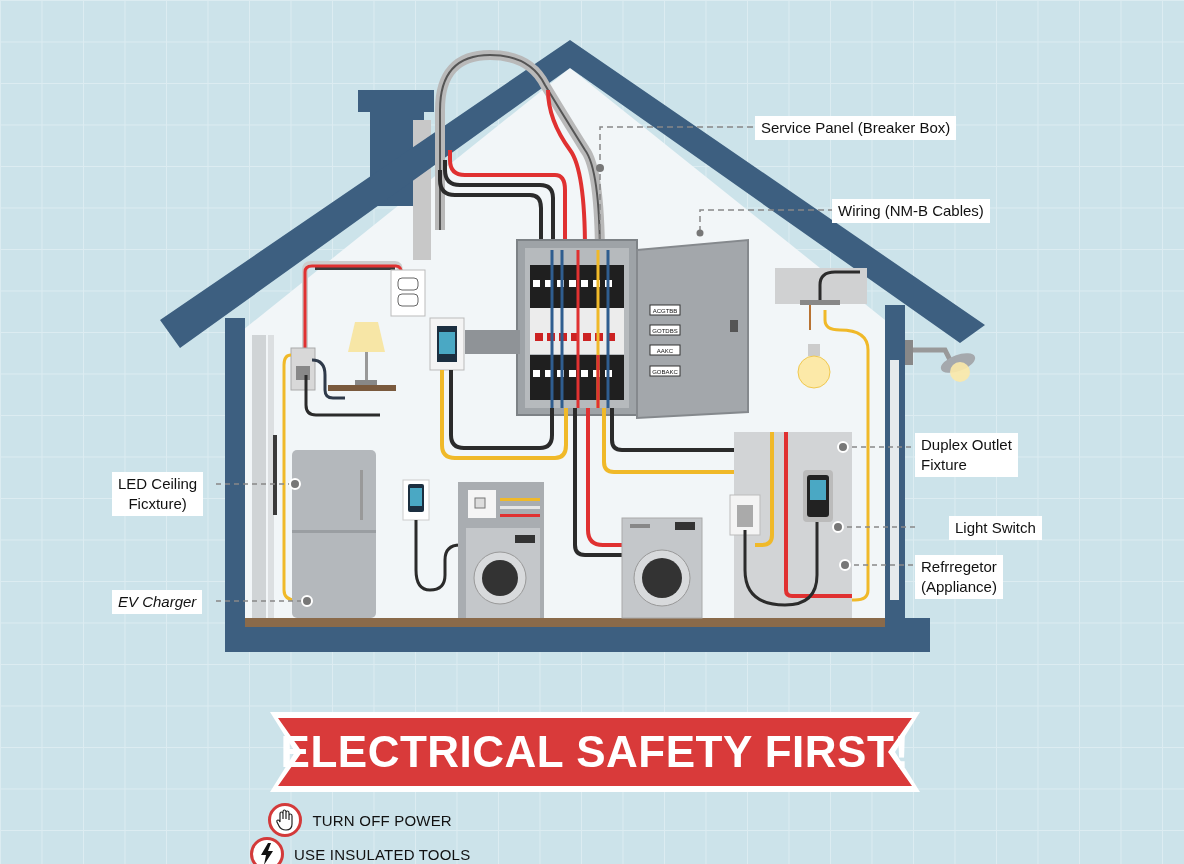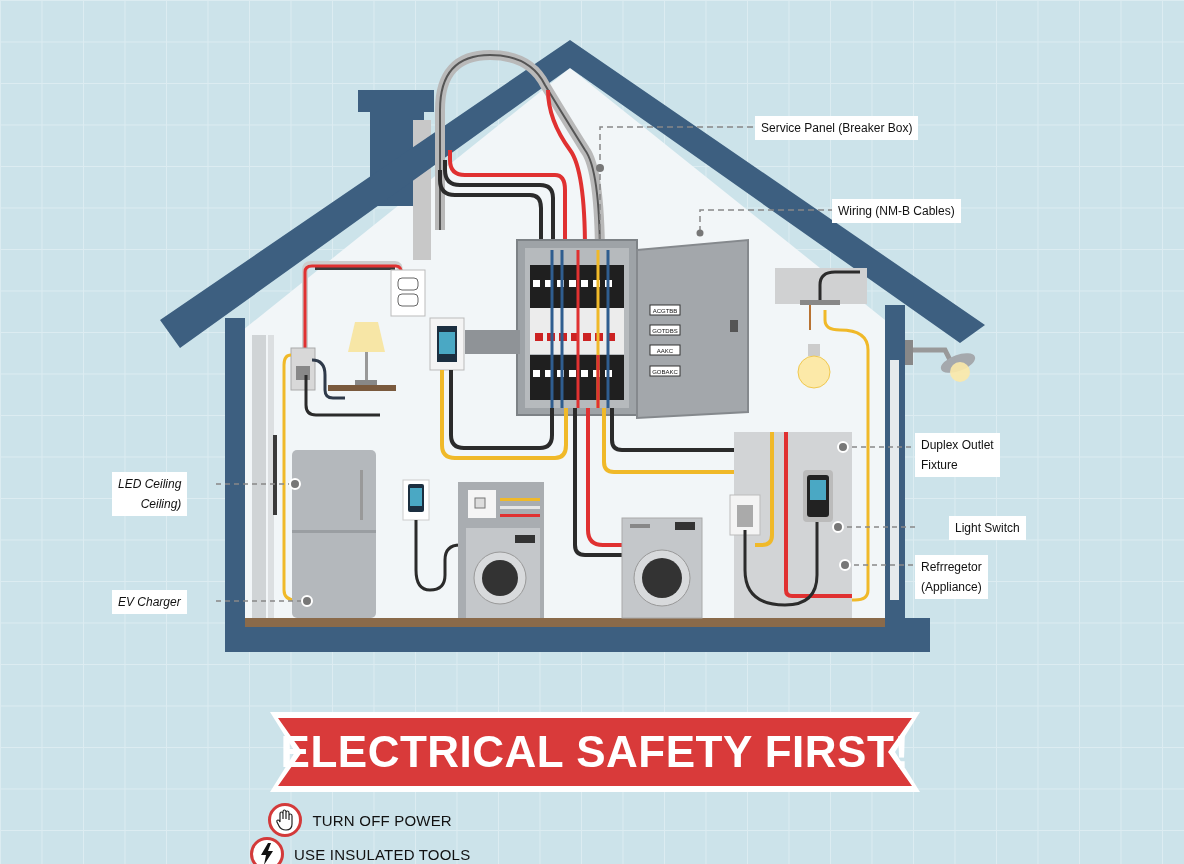--- a/index.html
+++ b/index.html
@@ -1,21 +1,21 @@
 <!DOCTYPE html>
 <html><head>
 <meta charset="utf-8">
 <style>
   html,body{margin:0;padding:0;}
   body{width:1184px;height:864px;overflow:hidden;background:#cce3ea;font-family:"Liberation Sans",sans-serif;position:relative;}
   .grid{position:absolute;inset:0;background-image:linear-gradient(#dcecf1 1px,transparent 1px),linear-gradient(90deg,#dcecf1 1px,transparent 1px);background-size:41.5px 41.5px;background-position:0 0;}
   svg.scene{position:absolute;left:0;top:0;}
-  .label{position:absolute;background:#fff;color:#111;font-size:12px;line-height:20px;padding:2px 6px;white-space:nowrap;}
+  .label{position:absolute;background:#fff;color:#111;font-size:15px;line-height:20px;padding:2px 6px;white-space:nowrap;}
   .label.multi{white-space:normal;}
-  .lbl-left{text-align:right;font-style:italic;}
+  .lbl-left{text-align:center;}
   .banner{position:absolute;left:270px;top:708px;width:650px;height:88px;}
   .banner-text{position:absolute;left:0;top:0;width:650px;height:88px;display:flex;align-items:center;justify-content:center;color:#fff;font-weight:bold;font-size:44px;letter-spacing:0.5px;}
   .tips{position:absolute;top:803px;left:250px;display:flex;align-items:center;flex-direction:column;}
   .tip{display:flex;align-items:center;margin-right:28px;}
   .tip-icon{width:34px;height:34px;border:3px solid #d33a3a;border-radius:50%;box-sizing:border-box;display:flex;align-items:center;justify-content:center;background:#fff;margin-right:10px;position:relative;overflow:hidden;}
   .tip-text{font-size:15px;color:#111;letter-spacing:0.2px;}
   .slash{position:absolute;width:3px;height:36px;background:#d33a3a;transform:rotate(-45deg);}
 </style>
 </head>
 <body>
@@ -216,21 +216,21 @@
     <div>Duplex Outlet</div>
     <div>Fixture</div>
   </div>
 <div class="label" style="left:949px;top:516px;"><span>Light Switch</span></div>
 <div class="label multi" style="left:915px;top:555px;">
     <div>Refrregetor</div>
     <div>(Appliance)</div>
   </div>
 <div class="label multi lbl-left" style="left:112px;top:472px;">
     <div>LED Ceiling</div>
-    <div>Ceiling)</div>
+    <div>Ficxture)</div>
   </div>
 <div class="label" style="left:112px;top:590px;font-style:italic;"><span>EV Charger</span></div>
 
 <div class="banner">
   <svg width="650" height="88" viewBox="0 0 650 88" style="position:absolute;left:0;top:0;">
     <polygon points="0,4 650,4 625,44 650,84 0,84 25,44" fill="#fff"></polygon>
     <polygon points="8,10 642,10 618,44 642,78 8,78 32,44" fill="#d93a3a"></polygon>
   </svg>
   <div class="banner-text">ELECTRICAL SAFETY FIRST!</div>
 </div>

